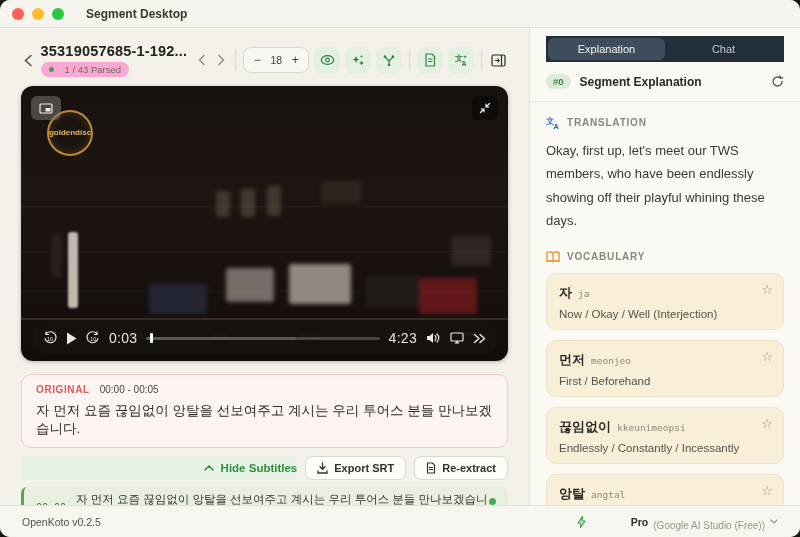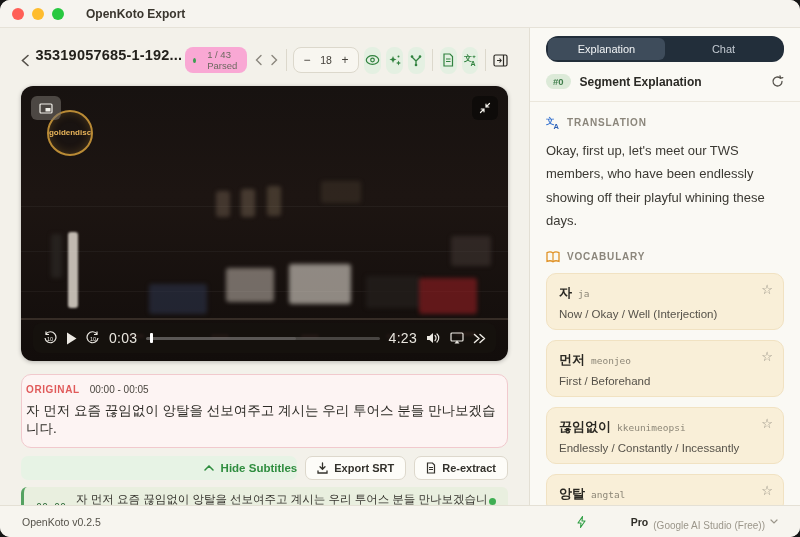--- a/index.html
+++ b/index.html
@@ -23,21 +23,21 @@
 
   
   .main { flex:1 1 auto; display:flex; min-height:0; }
   .left-panel { width:529px; flex:0 0 529px; padding:6px 21px 0 21px; display:flex; flex-direction:column; overflow:hidden; }
   .right-panel { flex:1 1 auto; background:#faf9f4; border-left:1px solid #e3dfd4; display:flex; flex-direction:column; overflow:hidden; }
 
   
   .left-header { display:flex; align-items:center; gap:5px; height:52px; flex:0 0 52px; }
   .chev-btn { width:18px; height:24px; display:flex; align-items:center; justify-content:center; color:#55514a; cursor:pointer; background:none; border:none; }
   .chev-btn svg { display:block; }
-  .title-block { display:flex; flex-direction:row; gap:3px; margin-right:2px; }
+  .title-block { display:flex; flex-direction:column; gap:3px; margin-right:2px; }
   .doc-title { font-size:14.5px; font-weight:bold; color:#23211c; letter-spacing:.2px; white-space:nowrap; }
   .parse-badge { align-self:flex-start; display:flex; align-items:center; gap:11px; background:#f9a8d4; border-radius:8px; padding:2px 8px; font-size:9.5px; color:#6d6960; }
   .parse-badge .dot { width:5px; height:5px; border-radius:50%; background:#3f9d53; }
   .v-div { width:1px; height:22px; background:#dcd8cc; margin:0 2px; }
   .stepper { display:flex; align-items:center; border:1px solid #dcd8cc; background:#f8f6f0; border-radius:8px; height:26px; padding:0 4px; }
   .stepper button { background:none; border:none; font-size:12px; color:#44403a; width:18px; cursor:pointer; }
   .stepper .val { font-size:10.5px; color:#44403a; width:20px; text-align:center; }
   .tool-btn { width:32px; height:27px; border:none; border-radius:8px; background:#e4f0e2; display:flex; align-items:center; justify-content:center; cursor:pointer; color:#31823f; }
   .tool-btn.plain { background:none; color:#2c2a25; width:24px; }
 
@@ -72,21 +72,21 @@
   }
   .ctl { background:none; border:none; color:#ece9e3; display:flex; align-items:center; cursor:pointer; padding:0; }
   .time { font-size:14px; color:#e8e5de; letter-spacing:.3px; }
   .progress { flex:1; position:relative; height:3px; border-radius:2px; background:rgba(255,255,255,.22); cursor:pointer; }
   .progress .buffered { position:absolute; left:0; top:0; bottom:0; width:64%; background:rgba(255,255,255,.10); border-radius:2px; }
   .progress .playhead { position:absolute; left:1.4%; top:-3.5px; width:3px; height:10px; background:#fff; border-radius:1px; }
 
   
   .original-box {
     margin-top:13px; flex:0 0 62px; border:1px solid #f1c9cd; background:#fdf4f3; border-radius:10px;
-    padding:9px 4px;
+    padding:9px 14px;
   }
   .ob-head { display:flex; align-items:center; gap:10px; margin-bottom:7px; }
   .ob-label { color:#e05a5a; font-size:10px; font-weight:bold; letter-spacing:.6px; }
   .ob-range { color:#4a463f; font-size:10px; }
   .ob-text { font-size:13.5px; color:#2d2b26; }
 
   
   .sub-controls { margin-top:8px; flex:0 0 24px; display:flex; gap:8px; }
   .hide-btn {
     flex:1; border:none; background:#e7f3e5; color:#2f8d3f; border-radius:7px; font-size:11.5px; font-weight:bold;
@@ -101,21 +101,21 @@
   .sub-row {
     margin-top:7px; flex:0 0 40px; background:#e9efdf; border-left:3px solid #55a261; border-radius:6px;
     display:flex; align-items:center; gap:10px; padding:0 12px; position:relative;
   }
   .sub-time { font-family:"DejaVu Sans Mono", monospace; font-size:10px; color:#2f6b3a; }
   .sub-text { font-size:11.5px; color:#34322c; }
   .sub-dot { position:absolute; right:12px; top:11px; width:7px; height:7px; border-radius:50%; background:#3fae53; }
 
   
   .tab-bar {
-    margin:8px 16px 0 16px; flex:0 0 26px; background:#222e3a; border-radius:12px; padding:2px; display:flex;
+    margin:8px 16px 0 16px; flex:0 0 26px; background:#222e3a; border-radius:0; padding:2px; display:flex;
   }
   .tab { flex:1; border:none; border-radius:6px; font-size:11px; color:#c3cad2; background:none; cursor:pointer; }
   .tab.active { background:#3e4c5b; color:#f2f4f6; }
   .seg-head { flex:0 0 40px; display:flex; align-items:center; gap:9px; padding:0 16px; border-bottom:1px solid #ebe7dc; }
   .seg-badge { background:#dcead8; color:#3f7d4a; font-size:9.5px; font-weight:bold; border-radius:8px; padding:2px 7px; }
   .seg-title { font-size:12px; font-weight:bold; color:#2b2a25; flex:1; }
   .refresh-btn { background:none; border:none; color:#55524b; cursor:pointer; display:flex; }
   .rp-scroll { flex:1; overflow:hidden; padding:14px 16px 0 16px; }
   .sec-head { display:flex; align-items:center; gap:7px; margin-bottom:10px; }
   .sec-label { font-size:10px; font-weight:bold; letter-spacing:.8px; color:#8b867b; }
@@ -142,21 +142,21 @@
 <body>
 
 <div class="app">
 
   <div class="titlebar">
     <div class="lights">
       <span class="light red"></span>
       <span class="light yellow"></span>
       <span class="light green"></span>
     </div>
-    <span class="win-title">OpenKoto Export</span>
+    <span class="win-title">Segment Desktop</span>
   </div>
 
   <div class="main">
 
     <div class="left-panel">
 
       <div class="left-header">
         <button class="chev-btn" title="">
           <svg width="9" height="13" viewBox="0 0 9 13">
               <polyline points="7,1.5 1.5,6.5 7,11.5" fill="none" stroke="#55514a" stroke-width="1.6" stroke-linecap="round"></polyline>

